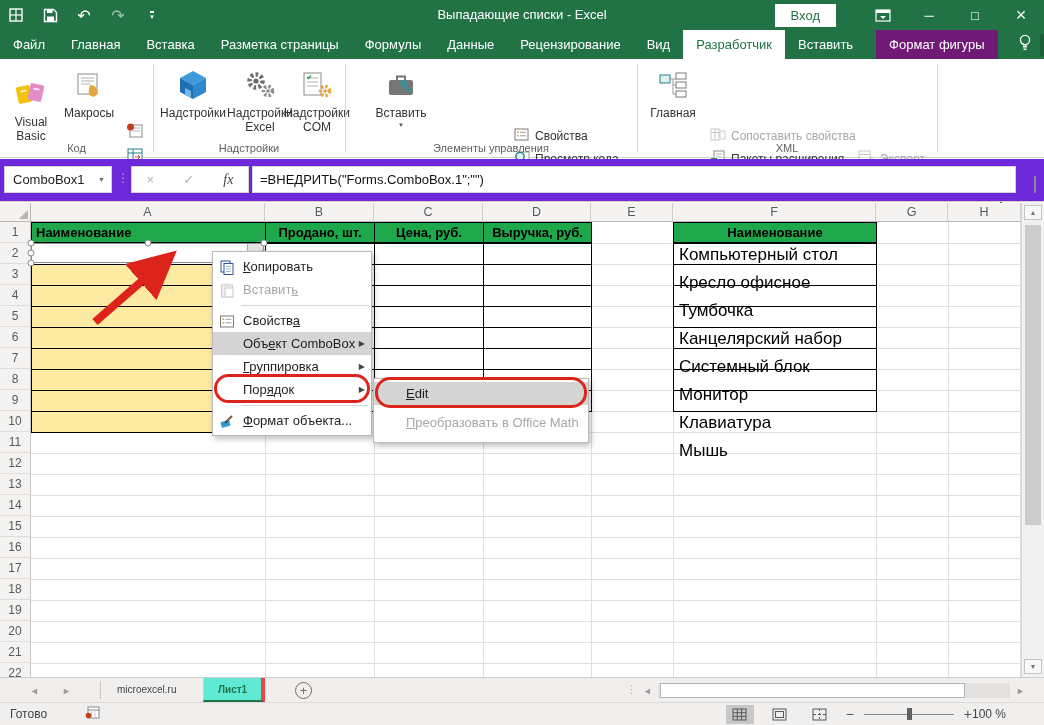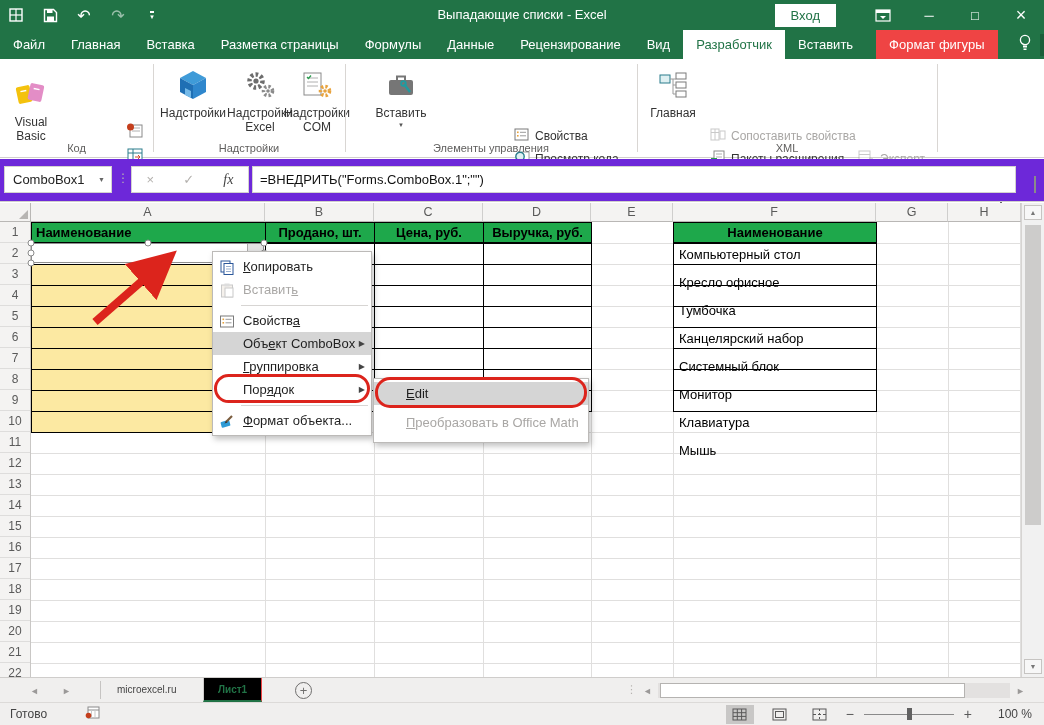--- a/index.html
+++ b/index.html
@@ -14,21 +14,21 @@
   .app-title { position:absolute; left:50%; top:0; transform:translateX(-50%); line-height:30px; font-size:13px; color:#fff; white-space:nowrap; }
   .tb-right { position:absolute; right:0; top:0; height:30px; display:flex; align-items:center; }
   .signin { background:#fff; color:#217346; border:none; font-family:inherit; font-size:13px; padding:4px 16px; margin-right:24px; }
   .winbtn { width:46px; height:30px; display:flex; align-items:center; justify-content:center; color:#fff; font-size:13px; }
   .dim { opacity:.55; }
 
   
   .tabrow { position:absolute; left:0; top:30px; width:1044px; height:29px; background:#217346; display:flex; align-items:flex-end; }
   .rtab { height:29px; line-height:29px; padding:0 13px; color:#fff; font-size:13px; white-space:nowrap; }
   .rtab.active { background:#fff; color:#217346; }
-  .rtab.contextual { background:#ef4444; margin-left:10px; margin-right:6px; }
+  .rtab.contextual { background:#701a75; margin-left:10px; margin-right:6px; }
   .assistant-box { height:22px; line-height:22px; margin:0 8px 3px 6px; padding:0 7px; background:rgba(0,0,0,.18); color:#fff; font-size:13px; }
 
   
   .ribbon { position:absolute; left:0; top:59px; width:1044px; height:99px; background:#fff; border-bottom:1px solid #d1cfcd; }
   .grouplabel { position:absolute; bottom:3px; font-size:11px; color:#5f5e5d; text-align:center; white-space:nowrap; }
   .vsep { position:absolute; top:5px; bottom:5px; width:1px; background:#d9d6d3; }
   .bigbtn { position:absolute; top:4px; height:88px; display:flex; flex-direction:column; align-items:center; text-align:center; font-size:12px; color:#333; padding-top:4px; }
   .bigbtn .bicon { height:36px; display:flex; align-items:center; justify-content:center; }
   .bigbtn .blabel { line-height:14px; margin-top:3px; }
   .bigbtn.pressed { background:#cdcccb; }
@@ -58,21 +58,21 @@
   .rowhdrs { position:absolute; left:0; top:19px; width:31px; bottom:0; background:#f4f3f2; border-right:1px solid #c9c7c5; }
   .rowhdr { height:21px; line-height:21px; text-align:center; font-size:12px; color:#5a5a5a; border-bottom:1px solid #dedddc; }
   .gline-v { position:absolute; top:19px; bottom:0; width:1px; background:#e0dfde; }
   .glines-h { position:absolute; left:31px; top:20px; right:23px; bottom:0;
       background-image:repeating-linear-gradient(to bottom, transparent 0, transparent 20px, #e0dfde 20px, #e0dfde 21px); }
   .greenrow { position:absolute; display:flex; border:1px solid #000; background:#1ea84b; }
   .gcell { height:100%; line-height:19px; font-weight:bold; font-size:13px; color:#000; text-align:center; border-left:1px solid #000; overflow:hidden; white-space:nowrap; }
   .gcell:first-child { border-left:none; }
   .blackgrid { position:absolute; border:1px solid #000; background-image:repeating-linear-gradient(to bottom, transparent 0, transparent 20px, #000 20px, #000 21px); }
   .innerline-v { position:absolute; top:0; bottom:0; width:1px; background:#000; }
-  .listitem { height:28px; line-height:21px; padding-left:5px; font-size:13px; color:#000; white-space:nowrap; overflow:hidden; }
+  .listitem { height:28px; line-height:21px; padding-left:5px; font-size:17px; color:#000; white-space:nowrap; overflow:hidden; }
 
   
   .combobox { position:absolute; left:31px; top:40px; width:233px; height:20px; background:#fff; border:1px solid #8f8f8f; z-index:3; }
   .cb-dd { position:absolute; right:0; top:0; width:16px; height:18px; background:#e3e3e3; border-left:1px solid #ababab; display:flex; align-items:center; justify-content:center; font-size:7px; color:#333; }
   .handle { position:absolute; width:7px; height:7px; background:#fff; border:1px solid #8a8a8a; border-radius:50%; z-index:4; transform:translate(-50%,-50%); }
 
   
   .cmenu { position:absolute; left:212px; top:251px; width:160px; background:#fff; border:1px solid #bcbab8; box-shadow:2px 3px 6px rgba(0,0,0,.25); z-index:10; padding:3px 0; }
   .menu-item { position:relative; height:23px; line-height:23px; padding-left:30px; font-size:13px; color:#1f1f1f; white-space:nowrap; }
   .menu-item.hl { background:#d5d5d5; }
@@ -88,21 +88,21 @@
 
   
   .red-ellipse { position:absolute; border:3px solid #dc241c; border-radius:15px; z-index:12; pointer-events:none; }
   .red-arrow { position:absolute; z-index:6; pointer-events:none; }
 
   
   .sheetbar { position:absolute; left:0; top:677px; width:1044px; height:25px; background:#f0efee; border-top:1px solid #cfcdcb; }
   .navarrow { position:absolute; top:0; height:25px; display:flex; align-items:center; color:#9b9998; font-size:9px; }
   .tabsep { position:absolute; left:100px; top:3px; bottom:3px; width:1px; background:#c6c4c2; }
   .sheettab { position:absolute; top:0; height:24px; line-height:24px; padding:0 14px; font-size:10px; color:#444; }
-  .sheettab.active { background:#000000; color:#217346; font-weight:bold; border-left:1px solid #cfcdcb; border-right:1px solid #ef4444; border-bottom:2px solid #217346; }
+  .sheettab.active { background:#5eead4; color:#217346; font-weight:bold; border-left:1px solid #cfcdcb; border-right:4px solid #ef4444; border-bottom:2px solid #217346; }
   .newsheet { position:absolute; left:295px; top:4px; width:17px; height:17px; border:1px solid #6f6e6d; border-radius:50%; color:#6f6e6d; display:flex; align-items:center; justify-content:center; font-size:13px; line-height:1; }
   .hscroll-track { position:absolute; left:658px; top:5px; width:352px; height:15px; background:#e3e1e0; }
   .hscroll-thumb { position:absolute; left:2px; top:0; width:305px; height:15px; background:#fff; border:1px solid #b5b3b1; }
 
   
   .statusbar { position:absolute; left:0; top:702px; width:1044px; height:23px; background:#f0efee; border-top:1px solid #dcdad8; display:flex; align-items:center; font-size:12px; color:#444; }
   .viewbtn { width:28px; height:19px; display:flex; align-items:center; justify-content:center; margin-right:12px; }
   .viewbtn.active { background:#c8c7c6; }
   .zoomtrack { width:90px; height:1px; background:#8a8a8a; position:relative; margin:0 10px; }
   .zoomthumb { position:absolute; left:43px; top:-6px; width:5px; height:12px; background:#616161; }
@@ -181,20 +181,32 @@
   <div class="bigbtn" style="left:6px;width:50px;justify-content:center;">
     <span class="bicon">
       <svg width="32" height="30">
           <rect x="2" y="7" width="14" height="17" rx="2" fill="#f4c20d" transform="rotate(-12 9 15)"></rect>
           <rect x="14" y="5" width="14" height="17" rx="2" fill="#e38dc6" transform="rotate(12 21 13)"></rect>
           <line x1="6" y1="12" x2="12" y2="12" stroke="#fff" stroke-width="1.4" transform="rotate(-12 9 15)"></line>
           <line x1="18" y1="10" x2="24" y2="10" stroke="#fff" stroke-width="1.4" transform="rotate(12 21 13)"></line>
         </svg>
     </span>
     <span class="blabel">Visual Basic</span>
+  </div>
+  <div class="bigbtn" style="left:58px;width:62px;">
+    <span class="bicon">
+      <svg width="28" height="26">
+          <rect x="3" y="2" width="19" height="20" fill="#fff" stroke="#8a8a8a"></rect>
+          <line x1="6" y1="6" x2="19" y2="6" stroke="#b0b0b0"></line>
+          <line x1="6" y1="9" x2="19" y2="9" stroke="#b0b0b0"></line>
+          <line x1="6" y1="12" x2="15" y2="12" stroke="#b0b0b0"></line>
+          <path d="M15 13 q8 0 7 9 q-2 4-6 2 q-4-2 -1-11z" fill="#e8a33d"></path>
+        </svg>
+    </span>
+    <span class="blabel">Макросы</span>
   </div>
   <span class="abs" style="left:126px;top:64px;">
     <svg width="18" height="16">
         <rect x="4" y="2" width="12" height="12" fill="#fff" stroke="#8a8a8a"></rect>
         <line x1="6" y1="5" x2="14" y2="5" stroke="#b0b0b0"></line>
         <line x1="6" y1="8" x2="14" y2="8" stroke="#b0b0b0"></line>
         <circle cx="4.5" cy="4" r="3.5" fill="#c43e1c"></circle>
       </svg>
   </span>
   <span class="abs" style="left:126px;top:88px;">
@@ -615,15 +627,15 @@
           <rect x="1" y="1" width="13" height="11" fill="none" stroke="#595959"></rect>
           <path d="M1 6.5 h3 m2 0 h3 m2 0 h3" stroke="#595959"></path>
           <path d="M7.5 1 v2 m0 2 v2 m0 2 v2" stroke="#595959"></path>
         </svg>
     </span>
     <span style="color:#595959;font-size:14px;">−</span>
     <span class="zoomtrack">
         <span class="zoomthumb"></span>
       </span>
     <span style="color:#595959;font-size:14px;">+</span>
-    <span style="width:60px;text-align:right;margin-right:12px;">100 %</span>
+    <span style="width:60px;text-align:left;margin-right:12px;">100 %</span>
   </div>
 </div>
 
 </body></html>

